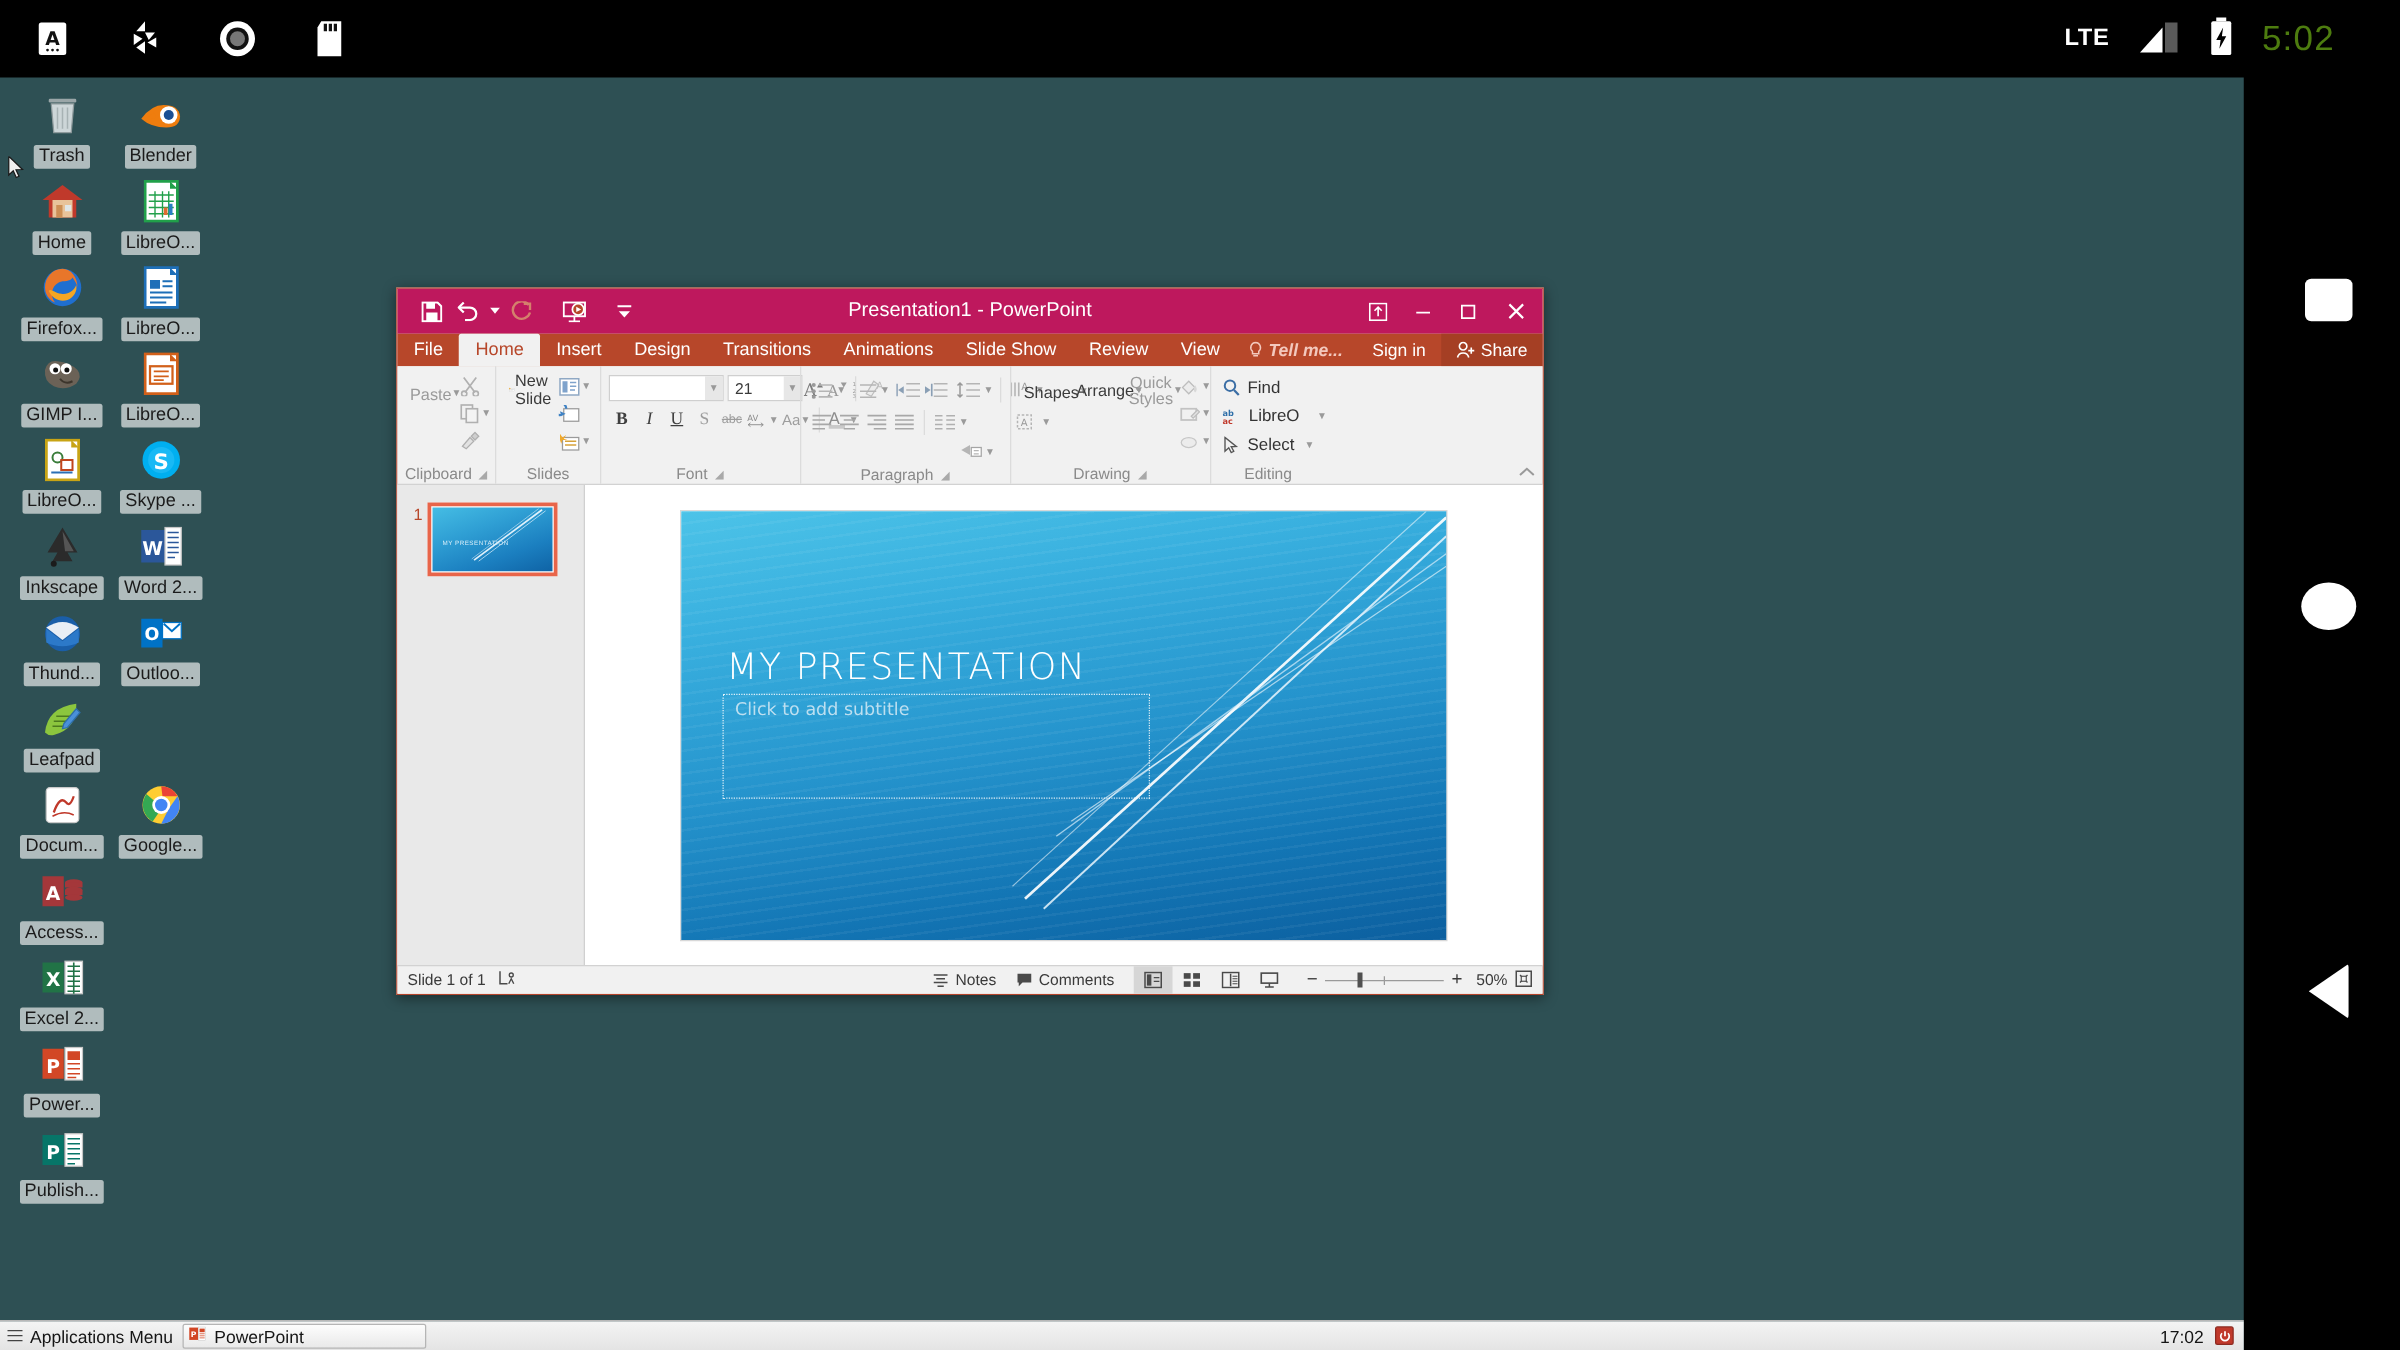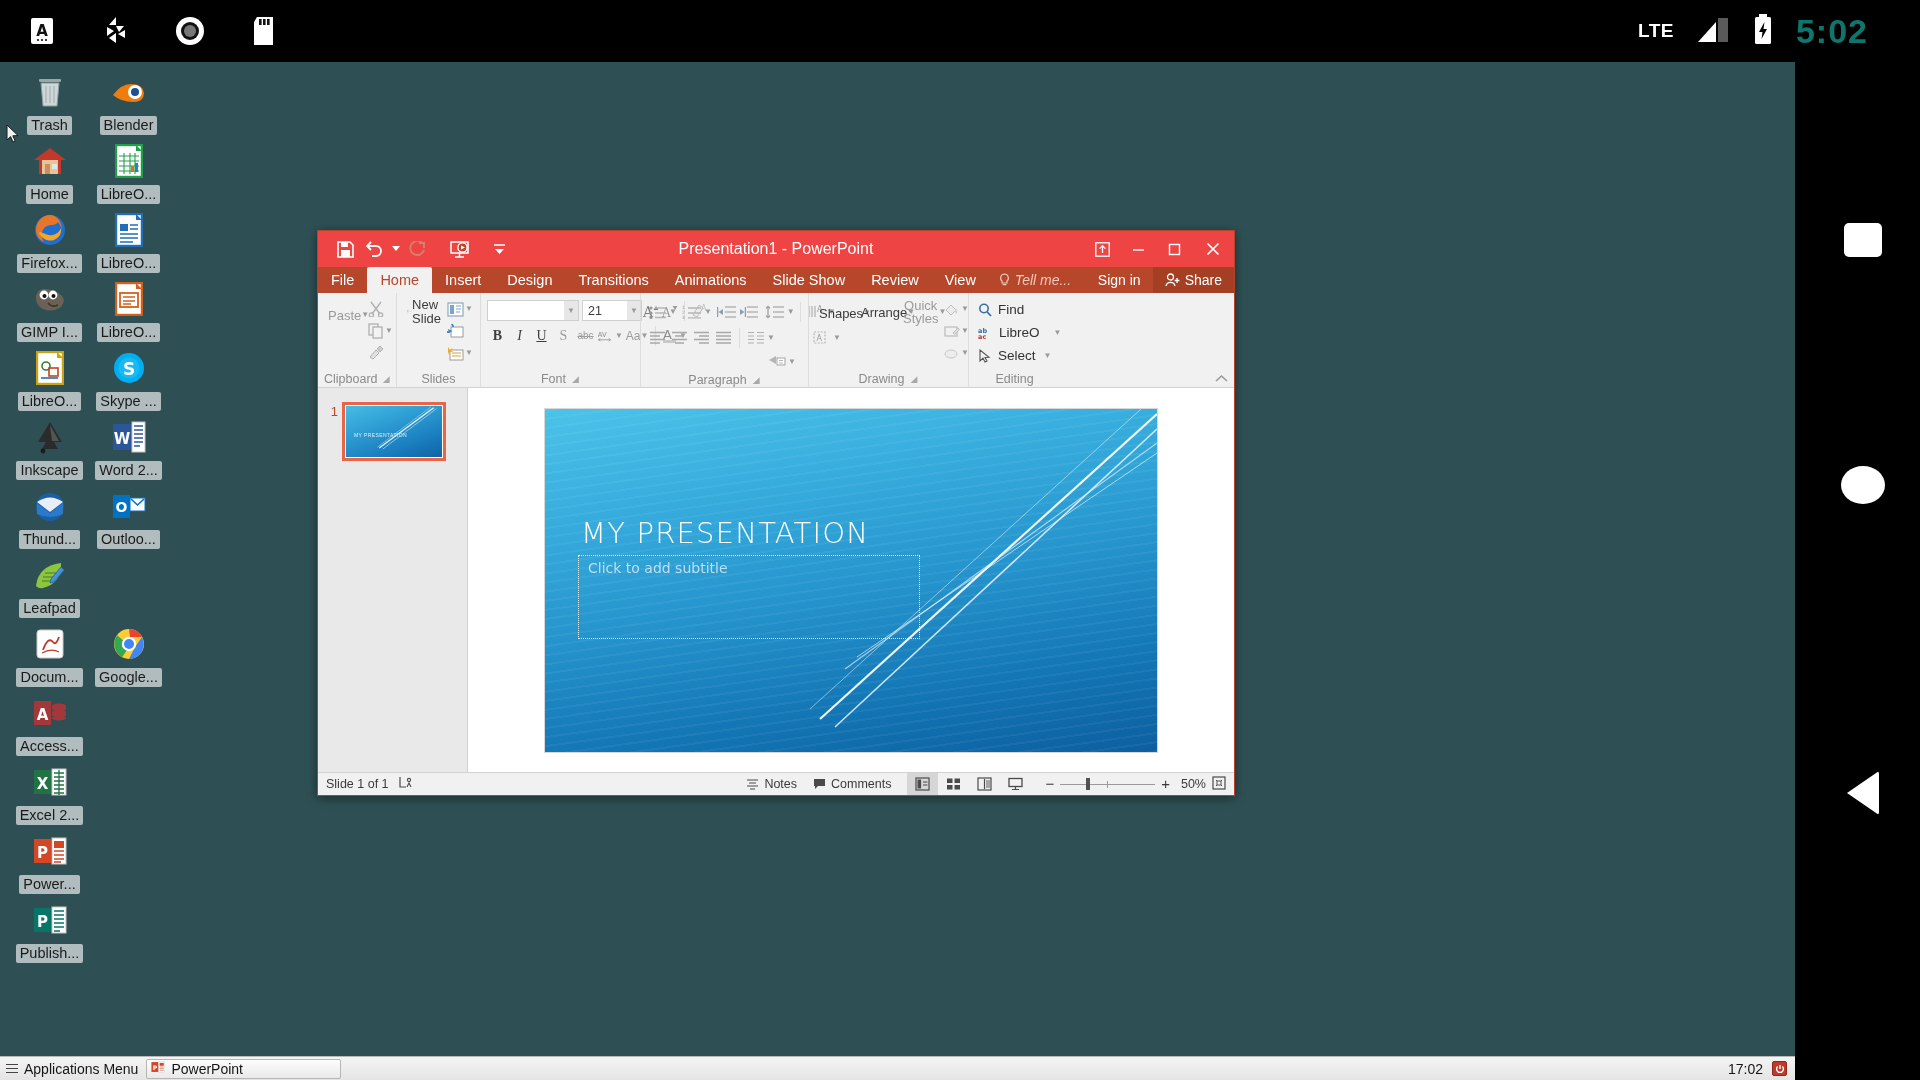--- a/index.html
+++ b/index.html
@@ -12,21 +12,21 @@
 
   
   #android-statusbar {
     position:absolute; left:0; top:0; width:1920px; height:62px;
     background:#000; display:flex; align-items:center;
   }
   .sb-icons { display:flex; align-items:center; gap:34px; margin-left:22px; }
   .sb-ico { width:40px; height:40px; display:flex; align-items:center; justify-content:center; }
   .sb-right { margin-left:auto; display:flex; align-items:center; gap:22px; margin-right:52px; }
   .lte-txt { color:#fff; font-size:19px; font-weight:bold; letter-spacing:.5px; }
-  .sb-clock { color:#0f766e; font-size:34px; font-weight:700; letter-spacing:1px; }
+  .sb-clock { color:#4d7c0f; font-size:28px; font-weight:400; letter-spacing:1px; }
 
   #android-navbar {
     position:absolute; right:0; top:62px; width:115px; height:1018px;
     background:#000;
   }
   .nav-btn { position:absolute; left:0; width:115px; display:flex; align-items:center; justify-content:center; }
   #nav-recent { top:155px; height:46px; }
   #nav-home   { top:400px; height:46px; }
   #nav-back   { top:705px; height:52px; }
   .nav-square { width:38px; height:34px; background:#fff; border-radius:5px; }
@@ -74,39 +74,39 @@
   
   #ppt-window {
     position:absolute; left:317px; top:168px; width:918px; height:566px;
     background:#f1f1f1; box-shadow:0 2px 10px rgba(0,0,0,.45);
     border:1px solid #b4432a;
     display:flex; flex-direction:column;
     font-family:"Liberation Sans", sans-serif;
   }
   
   #ppt-titlebar {
-    height:36px; background:#ef4444; display:flex; align-items:center; position:relative; flex:0 0 36px;
+    height:36px; background:#be185d; display:flex; align-items:center; position:relative; flex:0 0 36px;
   }
   .qat { display:flex; align-items:center; gap:0px; padding-left:12px; }
   .qat-btn { width:30px; height:28px; display:flex; align-items:center; justify-content:center; cursor:default; }
   .qat-caret { width:12px; height:28px; display:flex; align-items:center; justify-content:center; }
   #ppt-title {
     position:absolute; left:0; right:0; text-align:center; color:#fff; font-size:16px; pointer-events:none;
   }
   .win-ctrls { margin-left:auto; display:flex; align-items:center; z-index:3; }
   .wc { width:36px; height:34px; display:flex; align-items:center; justify-content:center; color:#fff; }
   .wc.close { width:42px; }
 
   
   #ppt-tabs { height:26px; background:#b7472a; display:flex; align-items:stretch; position:relative; flex:0 0 26px; }
   .tab {
     padding:0 13px; display:flex; align-items:center; color:#fff; font-size:14.5px; cursor:default;
   }
   .tab.active { background:#f1f1f1; color:#b7472a; border-radius:2px 2px 0 0; }
-  .tellme { display:flex; align-items:center; gap:5px; color:#f3c8bd; font-size:14px; padding:0 10px; font-style:italic; }
+  .tellme { display:flex; align-items:center; gap:5px; color:#f3c8bd; font-size:14px; padding:0 10px; font-style:italic;font-weight:bold; }
   .tabs-right { margin-left:auto; display:flex; align-items:stretch; }
   .signin { display:flex; align-items:center; color:#fff; font-size:14px; padding:0 12px; }
   .share { display:flex; align-items:center; gap:5px; color:#fff; font-size:14px; padding:0 12px; background:#a53f24; }
 
   
   #ppt-ribbon {
     height:95px; background:#f1f1f1; display:flex; align-items:stretch;
     border-bottom:1px solid #d2d2d2; position:relative; flex:0 0 95px;
   }
   .rgroup { display:flex; flex-direction:column; position:relative; padding:3px 6px 0 6px; }

